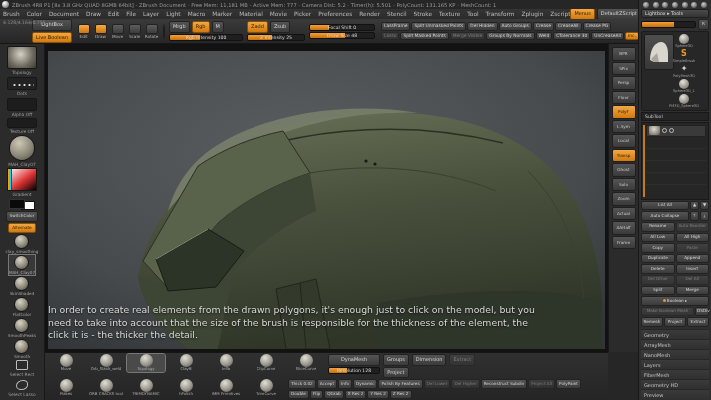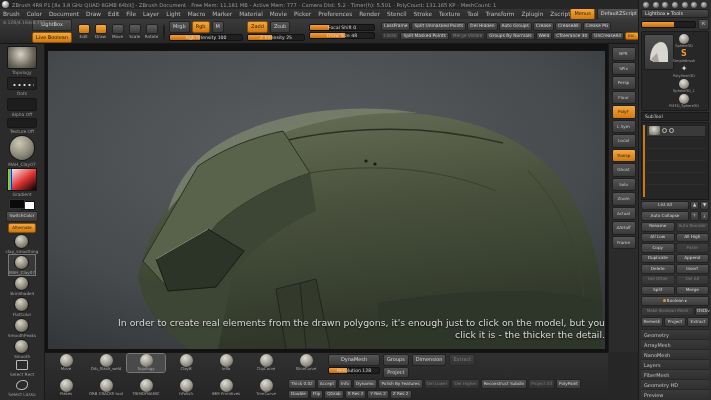--- a/index.html
+++ b/index.html
@@ -48,21 +48,21 @@
 .matli{display:flex;flex-direction:column;align-items:center;gap:0;font-size:4.2px;color:#a5a5a5}
 .matli .sph{width:15px;height:15px;border-radius:50%;background:radial-gradient(circle at 38% 30%,#d9d4c6,#8f8b7c 55%,#45433b);border:1px solid #141414;display:block}
 .matli.on{outline:1px solid #777;background:#383838}
 .selgrp{margin-top:auto;display:flex;flex-direction:column;align-items:center;gap:2px;padding-bottom:3px}
 .selico{width:12px;height:10px;border:1px solid #bbb;border-radius:1px}
 .selico.lasso{border-radius:60% 40% 55% 45%}
 
 .workframe{position:absolute;left:45px;top:44px;width:563px;height:308px;background:#121212;padding:7px 3px 3px 3px}
 .canvas{position:relative;width:100%;height:100%;overflow:hidden;background:#3c3f41}
 .canvas svg{position:absolute;inset:0}
-.subtitle{position:absolute;left:0;right:0;bottom:7px;text-align:right;font-size:9.3px;line-height:1.35;color:#d8d8d8;text-shadow:0 1px 2px rgba(0,0,0,.7);font-family:"DejaVu Sans",sans-serif}
+.subtitle{position:absolute;left:0;right:0;bottom:7px;text-align:left;font-size:9.3px;line-height:1.35;color:#d8d8d8;text-shadow:0 1px 2px rgba(0,0,0,.7);font-family:"DejaVu Sans",sans-serif}
 
 .rightshelf{position:absolute;left:608px;top:44px;width:30px;bottom:48px;background:#2b2b2b;border-left:1px solid #181818;display:flex;flex-direction:column;align-items:center;gap:1px;padding-top:3px;overflow:hidden}
 .rightshelf .rs{width:24px;height:13.5px;background:linear-gradient(#555,#3a3a3a);border:1px solid #202020;border-radius:2px;color:#c9c9c9;font-size:4.2px;display:flex;align-items:center;justify-content:center}
 .rightshelf .rs.on{background:linear-gradient(#f2a843,#d3790e);color:#2e1b00}
 
 .righttray{position:absolute;left:638px;top:0;width:73px;height:400px;background:#2f2f2f;border-left:1px solid #191919;display:flex;flex-direction:column;gap:1px;padding:1px 2px;font-size:4.6px;overflow:hidden}
 .rt-icons{display:flex;justify-content:space-between;align-items:center;padding:0 2px;height:9px}
 .rt-icons i{width:6px;height:6px;border-radius:50%;background:radial-gradient(circle at 40% 35%,#cfcfcf,#6a6a6a 65%,#333)}
 .rt-head{background:linear-gradient(#4a4a4a,#343434);border:1px solid #1f1f1f;border-radius:2px;font-size:4.8px;padding:1px 3px;color:#ddd}
 .rt-sl{display:flex;gap:2px;align-items:center}
@@ -302,20 +302,21 @@
         <path d="M262,122 C320,112 390,116 448,140" fill="none" stroke="#39412f" stroke-width="1"></path>
         <path d="M480,120 C515,155 532,200 536,250" fill="none" stroke="#39412f" stroke-width="1"></path>
         <path d="M330,252 C420,236 520,236 554,252 L554,298 L330,298 Z" fill="#2e3529" opacity="0.85"></path>
         <path d="M228,238 L268,228 L282,298 L238,298 Z" fill="#333a2b" stroke="#20261c" stroke-width="1"></path>
         <path d="M252,232 L258,298" stroke="#20261c" stroke-width="1" fill="none"></path>
         <circle cx="318" cy="110" r="1.6" fill="#171717"></circle>
         <circle cx="327" cy="113" r="1.6" fill="#171717"></circle>
       </svg>
       <div class="subtitle">
         <div>In order to create real elements from the drawn polygons, it's enough just to click on the model, but you</div>
+        <div>need to take into account that the size of the brush is responsible for the thickness of the element, the</div>
         <div>click it is - the thicker the detail.</div>
       </div>
     </div>
   </div>
 
   <div class="rightshelf" data-list="right_shelf.items">
       <div class="rs">BPR</div>
       <div class="rs">SPix</div>
       <div class="rs">Persp</div>
       <div class="rs">Floor</div>

